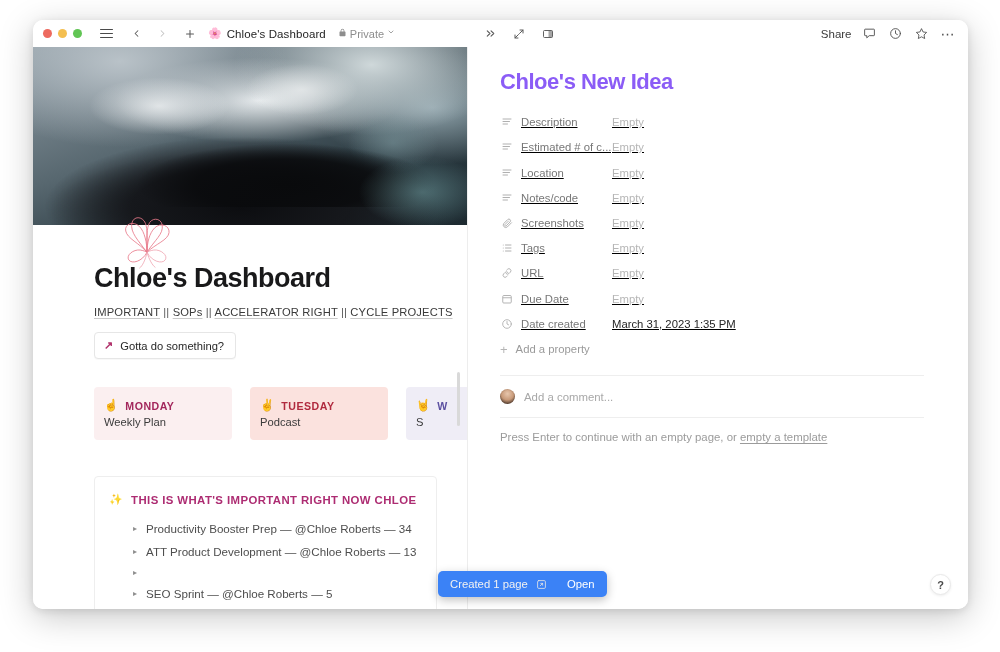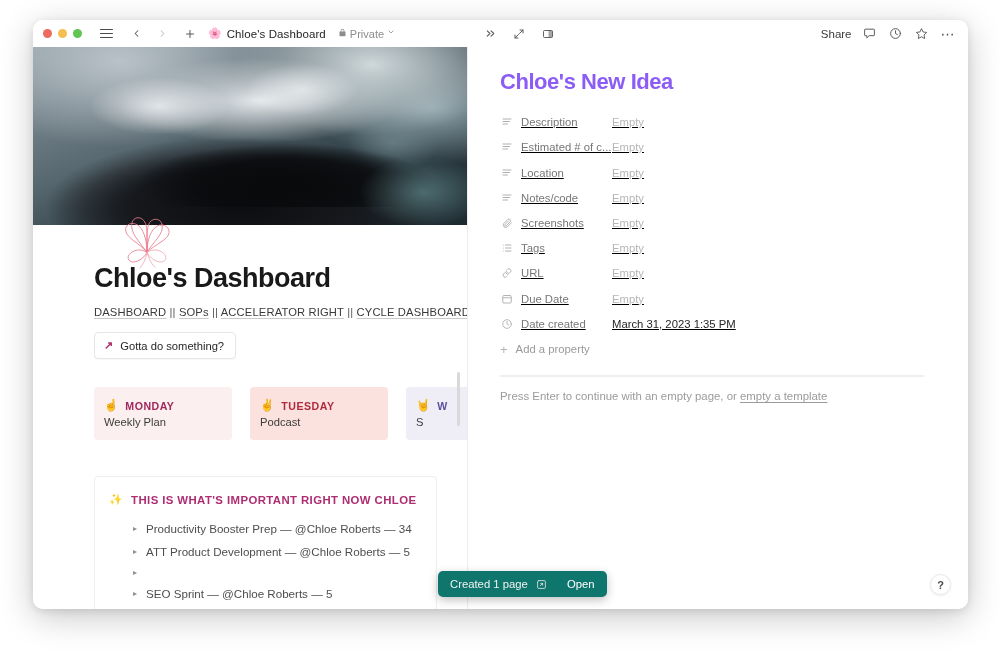--- a/index.html
+++ b/index.html
@@ -181,21 +181,21 @@
     width: 21px; height: 21px; border-radius:50%;
     border: 1px solid #e9e9e9; background:#fff;
     display:flex; align-items:center; justify-content:center;
     font-size: 11px; color:#4a4a4a; font-weight:700;
     box-shadow: 0 1px 3px rgba(0,0,0,0.07);
   }
 
   
   .toast {
     position:absolute; left: 438px; top: 571px; z-index: 40;
-    background: #0f766e; color: #f2f2f2; border-radius: 5px;
+    background: #3b82f6; color: #f2f2f2; border-radius: 5px;
     padding: 7px 12px; display:flex; align-items:center; gap: 8px;
     font-size: 11.3px; box-shadow: 0 3px 10px rgba(0,0,0,0.25);
   }
   .toast .open { color:#fff; font-weight:500;margin-left:12px; }
   .toast .boxicon { display:inline-flex; }
 </style>
 </head>
 <body>
 
 <div id="root">
@@ -327,27 +327,27 @@
               <path d="M50 78 C53 88, 57 95, 61 98" stroke="#f0a7b2"></path>
             </g>
           </svg>
         </div>
 
         <div class="page-body">
           <div class="page-inner">
             <div class="page-title">Chloe's Dashboard</div>
 
             <div class="nav-links">
-              <a href="#">DASHBOARD</a>
+              <a href="#">IMPORTANT</a>
               <span class="pipe">||</span>
               <a href="#">SOPs</a>
               <span class="pipe">||</span>
               <a href="#">ACCELERATOR RIGHT</a>
               <span class="pipe">||</span>
-              <a href="#">CYCLE DASHBOARD</a>
+              <a href="#">CYCLE PROJECTS</a>
             </div>
 
             <div class="cta">
               <span class="arrow">↗</span>
               <span>Gotta do something?</span>
             </div>
 
             <div class="cards">
               <div class="card c0">
                 <div class="row1">
@@ -376,21 +376,21 @@
               <div class="panel-title">
                 <span class="sparkle">✨</span>
                 <span>THIS IS WHAT'S IMPORTANT RIGHT NOW CHLOE</span>
               </div>
               <div class="todo">
                 <span class="tri">▸</span>
                 <span>Productivity Booster Prep — @Chloe Roberts — 34</span>
               </div>
               <div class="todo">
                 <span class="tri">▸</span>
-                <span>ATT Product Development — @Chloe Roberts  — 5</span>
+                <span>ATT Product Development — @Chloe Roberts  — 13</span>
               </div>
               <div class="todo">
                 <span class="tri">▸</span>
               </div>
               <div class="todo">
                 <span class="tri">▸</span>
                 <span>SEO Sprint — @Chloe Roberts — 5</span>
               </div>
             </div>
           </div>
@@ -527,20 +527,24 @@
             <span class="prop-val filled">March 31, 2023 1:35 PM</span>
           </div>
 
           <div class="add-prop">
             <span class="plus">+</span>
             <span class="txt">Add a property</span>
           </div>
 
           <div class="divider"></div>
 
+          <div class="comment-row">
+            <span class="avatar"></span>
+            <span class="comment-ph">Add a comment...</span>
+          </div>
 
           <div class="divider" style="margin-top:0;"></div>
 
           <div class="hint">
             <span>Press Enter to continue with an empty page, or </span><a href="#">empty a template</a>
           </div>
         </div>
 
         <div class="help-btn">?</div>
       </div>

